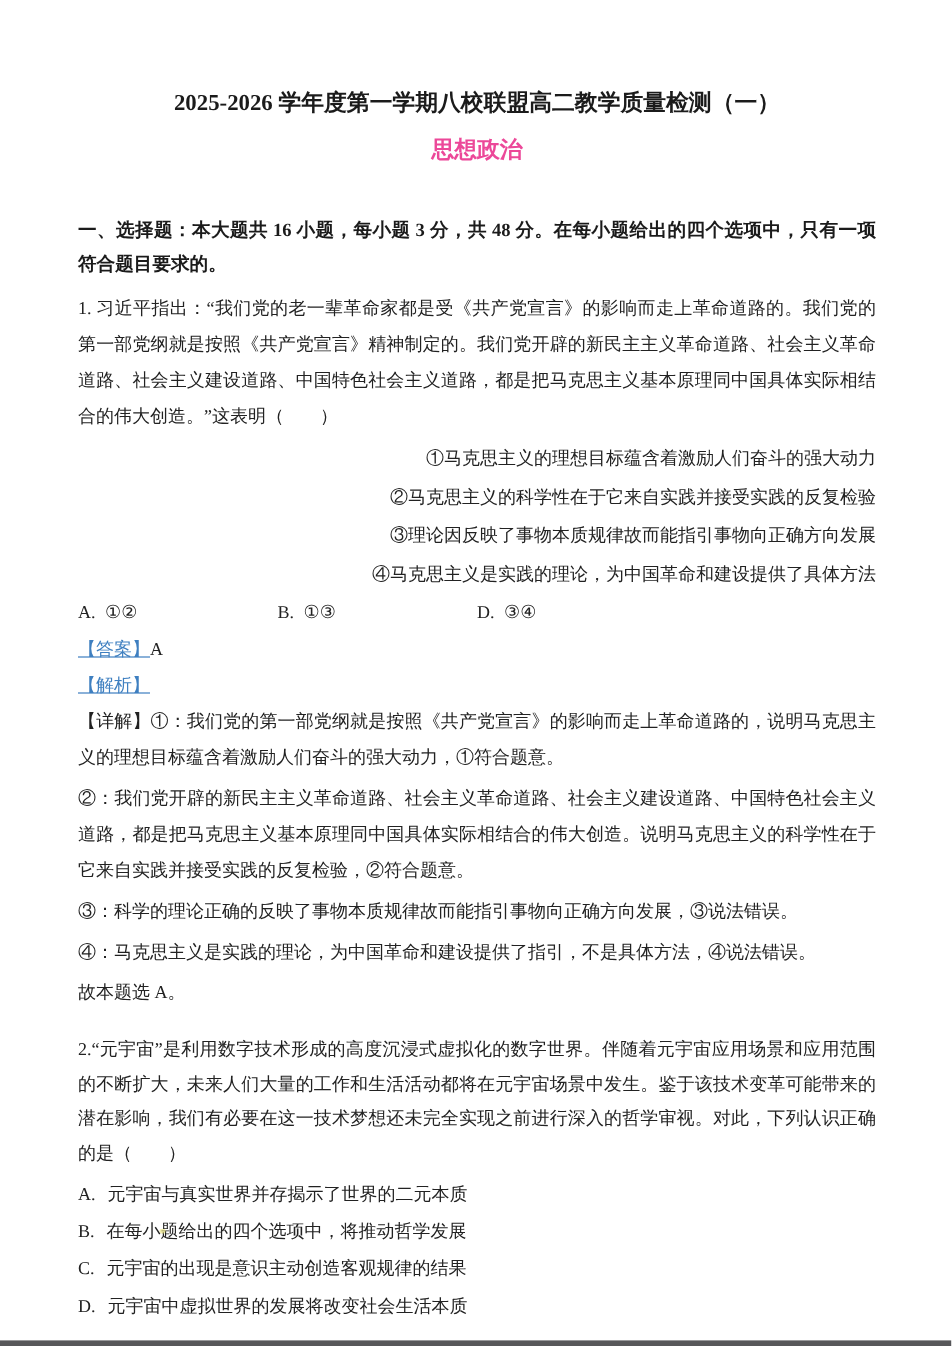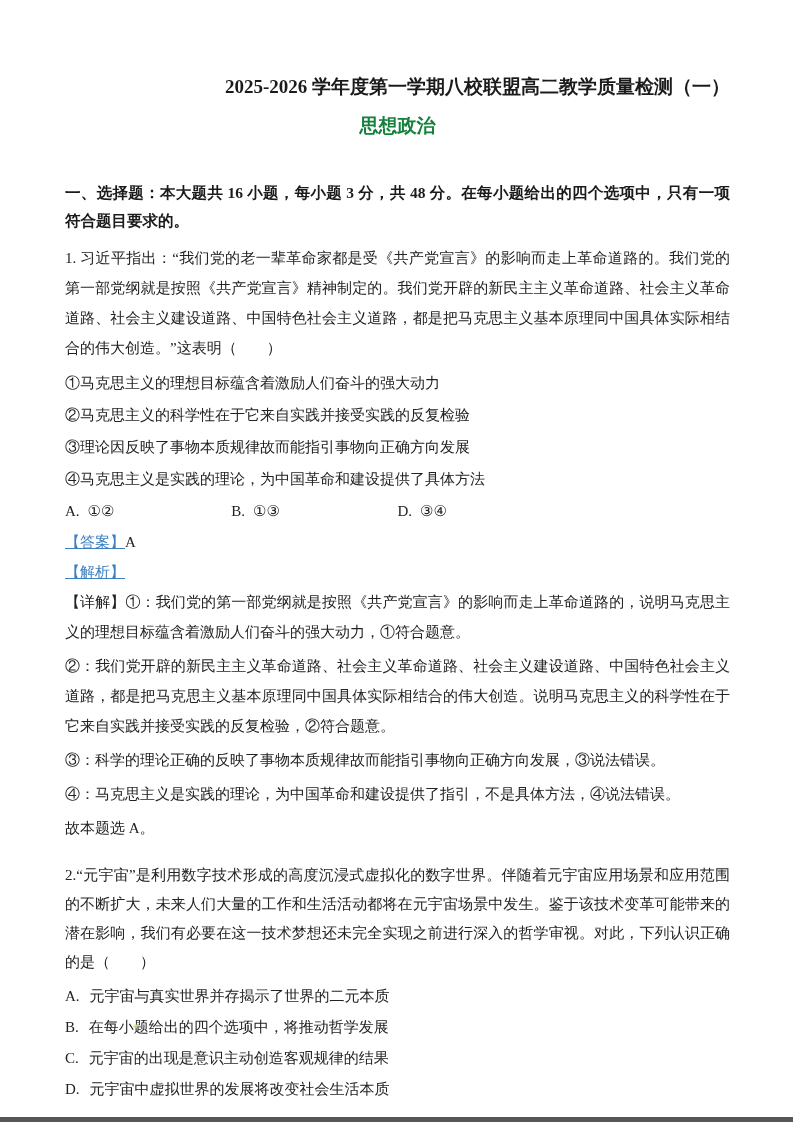--- a/index.html
+++ b/index.html
@@ -10,44 +10,45 @@
     overflow:hidden;
     font-family:"Liberation Serif","DejaVu Serif",serif;
     color:#222222;
   }
   .content{
     position:absolute;left:65px;top:0;width:665px;
   }
   .title{
     margin:74px 0 0 0;
     font-size:19px;line-height:26px;
-    font-weight:bold;text-align:right;
+    font-weight:bold;text-align:center;
     color:#1b1b1b;
   }
   .subtitle{
     margin:13px 0 0 0;
     font-size:19px;line-height:26px;
     font-weight:bold;text-align:center;
-    color:#15803d;
+    color:#ec4899;
   }
   .section-heading{
     margin-top:40px;
     font-size:15.5px;font-weight:bold;
     line-height:28px;text-align:justify;
     color:#1b1b1b;
   }
   .para{
     margin:0 0 4px 0;
     font-size:15px;line-height:30px;
     text-align:justify;text-justify:inter-ideograph;
   }
   .stem{margin-top:8px;}
   .line{
     font-size:15px;line-height:32px;
     white-space:nowrap;
+    text-align:right;
   }
   .choices-row{
     display:flex;flex-direction:row;
     font-size:15px;line-height:32px;
   }
   .choice{width:25%;}
   .choice .label{margin-right:8px;}
   .ans-line{font-size:15px;line-height:30px;}
   .blue{color:#3e7fc0;text-decoration:underline;}
   .opt-line{

